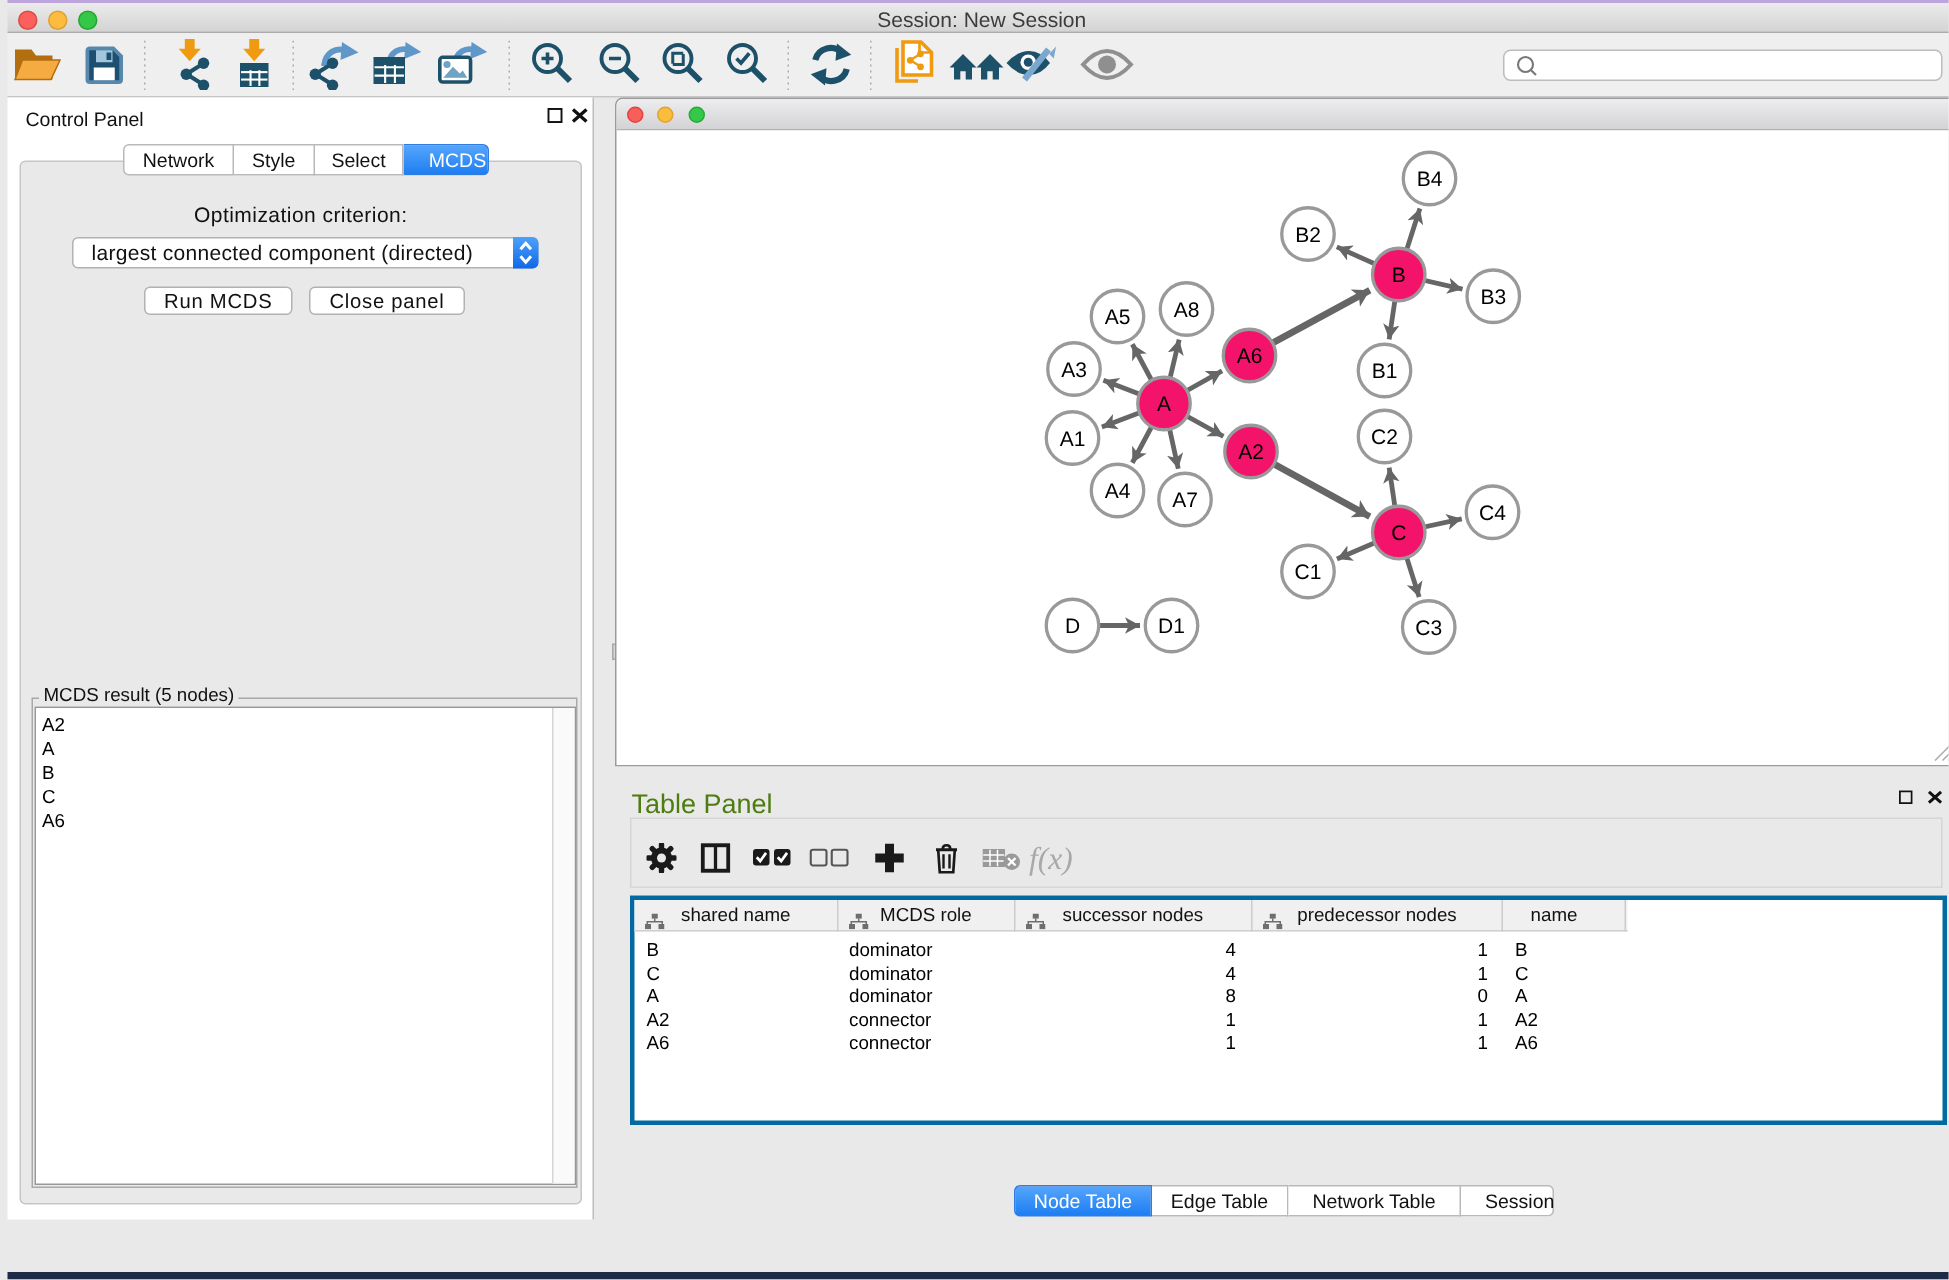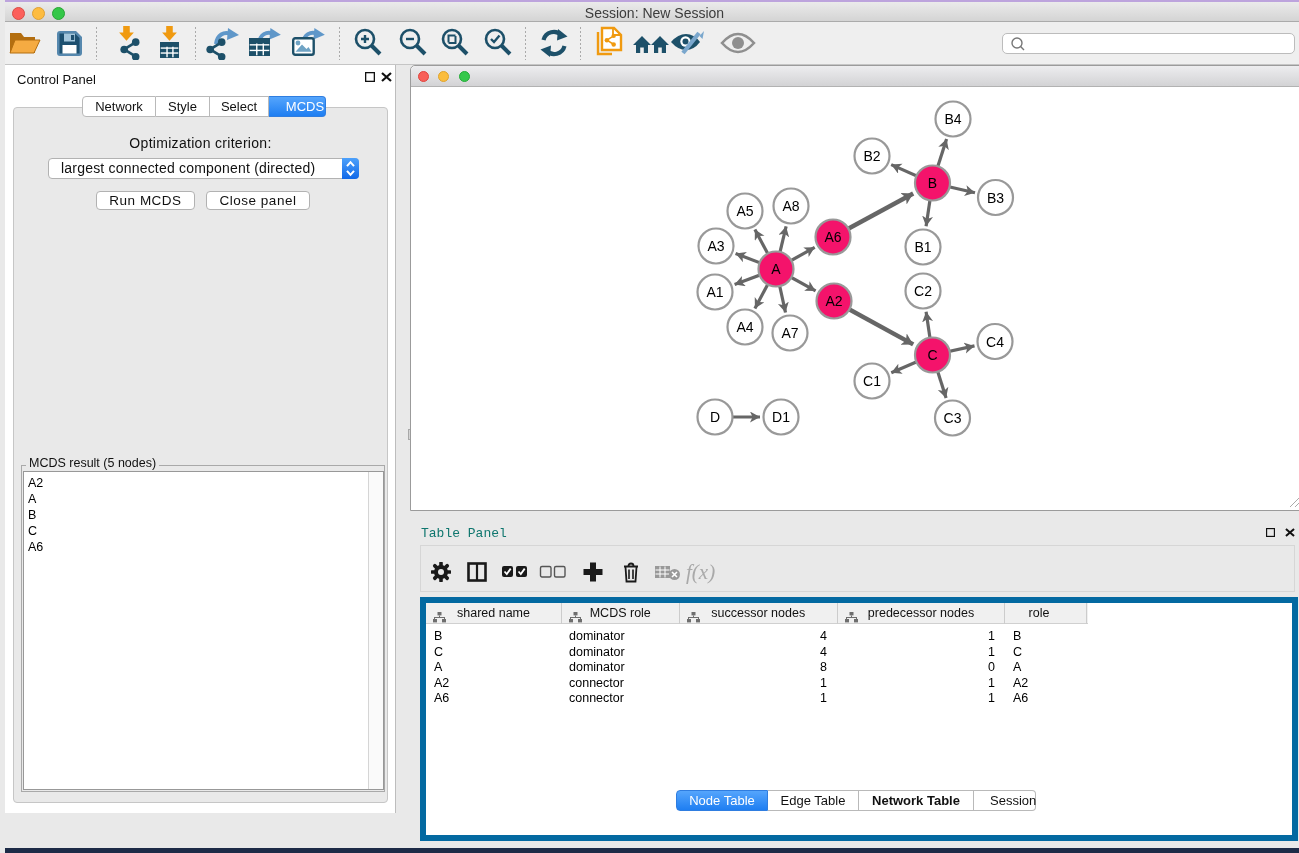--- a/index.html
+++ b/index.html
@@ -68,25 +68,25 @@
 #graph { position:absolute; left:0px; top:20px; }
 #graph line { stroke:#666; }
 #graph circle.wn { fill:#fff; stroke:#999; stroke-width:2.2; }
 #graph circle.pk { fill:#f4136b; stroke:#999; stroke-width:2.2; }
 #graph text { font-family:"Liberation Sans",sans-serif; font-size:14px; fill:#000;
   text-anchor:middle; }
 
 
 #tpanel { position:absolute; left:391px; top:511px; width:908px; height:302px;
   background:#e9e9e9; }
-#tpanel .ptitle { position:absolute; left:25px; top:15px; font-size:13px; color:#0f766e;font-family:Liberation Mono, monospace; }
+#tpanel .ptitle { position:absolute; left:25px; top:15px; font-size:18px; color:#4d7c0f; }
 #ttools { position:absolute; left:24px; top:34px; width:875px; height:47px;
   border:1px solid #d6d6d6; background:#e9e9e9; }
-#ttable { position:absolute; left:24px; top:86px; width:878px; height:244px;
-  background:#fff; border:6px solid #0369a1; }
+#ttable { position:absolute; left:24px; top:86px; width:878px; height:153px;
+  background:#fff; border:3px solid #0369a1; }
 #thead { position:absolute; left:0; top:0; width:662px; height:21px; background:#f0f0f0;
   border-bottom:1px solid #d0d0d0; }
 .hcell { position:absolute; top:0; height:21px; border-right:1px solid #cccccc;
   font-size:12.5px; color:#111; text-align:center; line-height:21px; }
 .trow { position:absolute; font-size:12.5px; color:#000; height:16px; line-height:16px; }
 .tr-l { text-align:left; }
 .tr-r { text-align:right; }
 
 
 #btabs { position:absolute; left:280px; top:279px; display:flex; }
@@ -472,21 +472,21 @@
                 </g>
               </svg></span>successor nodes</div>
         <div class="hcell" style="left:412px;width:167px;"><span style="position:absolute;left:7px;top:5px;"><svg width="13" height="11" viewBox="0 0 13 11" style="vertical-align:-1px">
                 <g fill="#6e6e6e">
                   <rect x="4.5" y="0" width="4" height="3.4"></rect>
                   <rect x="0" y="7" width="4" height="3.4"></rect>
                   <rect x="9" y="7" width="4" height="3.4"></rect>
                   <path d="M6 3.4 H7 V5 H12 V7 H11 V6 H2 V7 H1 V5 H6 Z"></path>
                 </g>
               </svg></span>predecessor nodes</div>
-        <div class="hcell" style="left:579px;width:82px;padding-right:13px;">role</div>
+        <div class="hcell" style="left:579px;width:82px;padding-right:13px;">name</div>
       </div>
       <div class="trow tr-l" style="left:8px;top:25px;width:120px;">B</div>
       <div class="trow tr-l" style="left:143px;top:25px;width:100px;">dominator</div>
       <div class="trow tr-r" style="left:300px;top:25px;width:101px;">4</div>
       <div class="trow tr-r" style="left:470px;top:25px;width:99px;">1</div>
       <div class="trow tr-l" style="left:587px;top:25px;width:60px;">B</div>
       <div class="trow tr-l" style="left:8px;top:40.5px;width:120px;">C</div>
       <div class="trow tr-l" style="left:143px;top:40.5px;width:100px;">dominator</div>
       <div class="trow tr-r" style="left:300px;top:40.5px;width:101px;">4</div>
       <div class="trow tr-r" style="left:470px;top:40.5px;width:99px;">1</div>
@@ -503,19 +503,19 @@
       <div class="trow tr-l" style="left:587px;top:71.5px;width:60px;">A2</div>
       <div class="trow tr-l" style="left:8px;top:87px;width:120px;">A6</div>
       <div class="trow tr-l" style="left:143px;top:87px;width:100px;">connector</div>
       <div class="trow tr-r" style="left:300px;top:87px;width:101px;">1</div>
       <div class="trow tr-r" style="left:470px;top:87px;width:99px;">1</div>
       <div class="trow tr-l" style="left:587px;top:87px;width:60px;">A6</div>
     </div>
     <div id="btabs">
       <div class="seg first sel" style="width:92px;">Node Table</div>
       <div class="seg" style="width:91px;">Edge Table</div>
-      <div class="seg" style="width:115px;font-weight:bold;">Network Table</div>
+      <div class="seg" style="width:115px;">Network Table</div>
       <div class="seg last" style="width:62px;">Session</div>
     </div>
   </div>
 
   <div id="deskbottom"></div>
 </div>
 
 </body></html>

